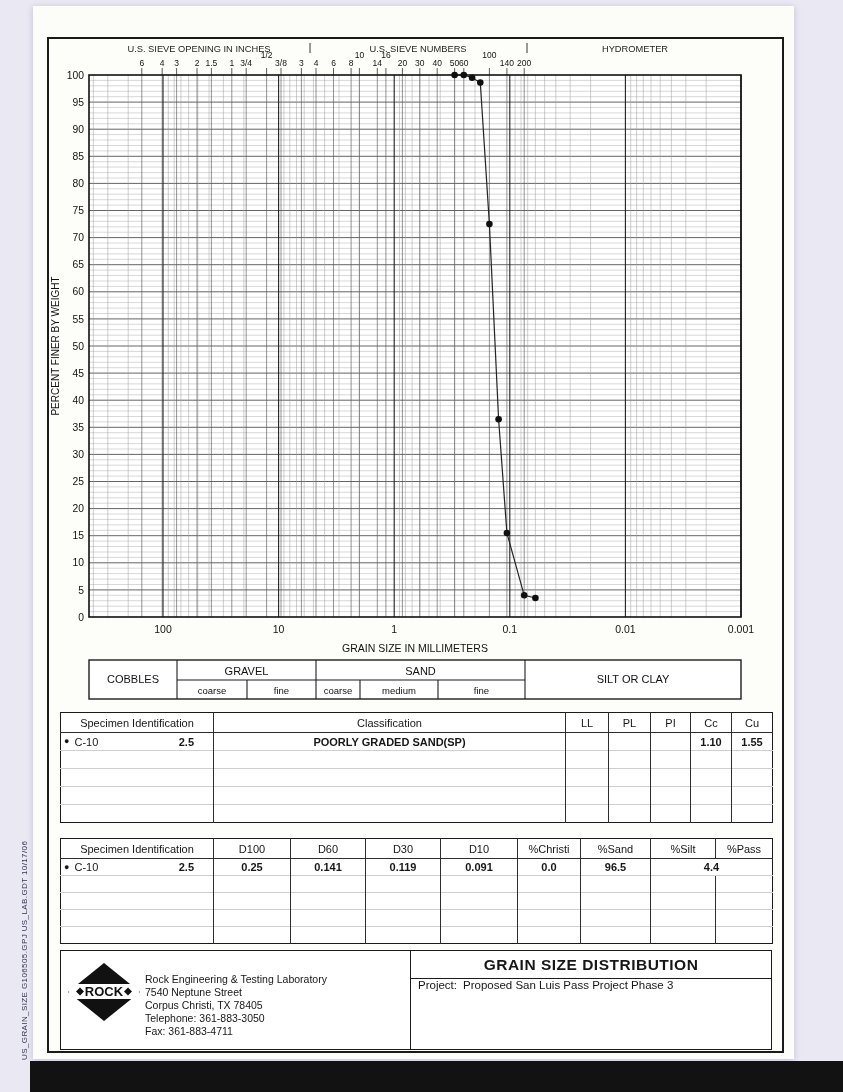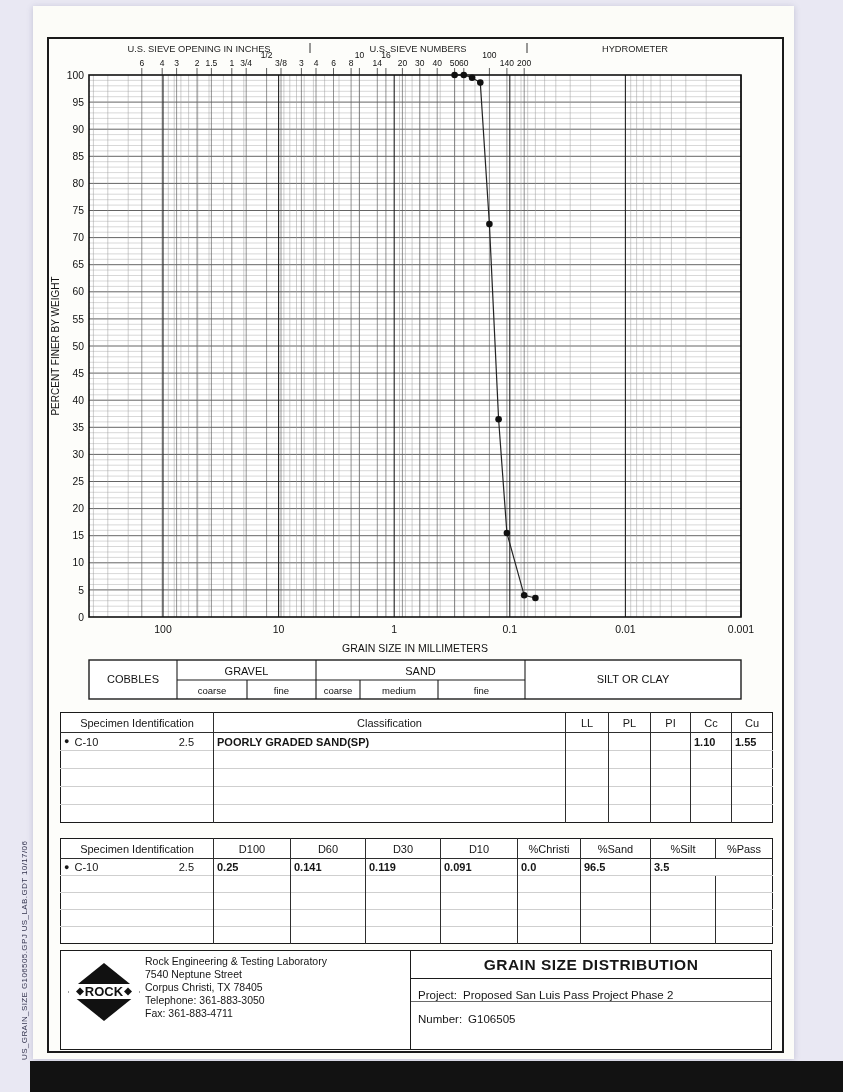--- a/index.html
+++ b/index.html
@@ -17,34 +17,34 @@
   .t-wrap{position:absolute;left:11px}
   .t1-wrap{top:673px}
   .t2-wrap{top:799px}
   table{border-collapse:collapse;table-layout:fixed;width:712px;font-size:11px;background:#fff;border:1.5px solid #1b1b1b}
   th,td{border-left:1px solid #2e2e2e;padding:0 3px;white-space:nowrap;overflow:hidden}
   th:first-child,td:first-child{border-left:none}
   th{font-weight:normal;height:20px;text-align:center;border-bottom:1.2px solid #2e2e2e}
   tbody td{height:18px}
   #t2 tbody td{height:17px}
   tbody tr+tr td{border-top:1px solid #cfcfcf}
-  .b{font-weight:bold}.ctr{text-align:left}
+  .b{font-weight:bold}.ctr{text-align:center}
   .specflex{display:flex;align-items:center}
   .mk{font-size:9px;margin-right:5px;line-height:1}
   .sid{font-weight:normal}
-  .dep{margin-left:auto;font-weight:normal;padding-right:16px}
+  .dep{margin-left:auto;font-weight:bold;padding-right:16px}
 
   .footer{position:absolute;left:11px;top:911px;width:712px;height:100px;border:1.5px solid #1b1b1b;display:flex;background:#fff}
   .f-left{width:350px;border-right:1.5px solid #1b1b1b;position:relative}
   .logo{position:absolute;left:6px;top:11px}
-  .company{position:absolute;left:84px;top:4px;font-size:10.5px;line-height:13px}
+  .company{position:absolute;left:84px;top:22px;font-size:10.5px;line-height:13px}
   .f-right{flex:1;display:flex;flex-direction:column}
   .f-title{height:28px;border-bottom:1.4px solid #1b1b1b;display:flex;align-items:center;justify-content:center;
            font-weight:bold;font-size:15.5px;letter-spacing:.5px}
-  .f-row{height:23px;border-bottom:1px solid #6a6a6a;display:flex;align-items:flex-end;padding-left:7px;font-size:11.5px}
+  .f-row{height:23px;border-bottom:1px solid #6a6a6a;display:flex;align-items:flex-start;padding-left:7px;font-size:11.5px}
   .f-row:last-child{border-bottom:none}
   .f-row .val{margin-left:6px}
 </style>
 </head>
 <body>
 
 <div class="scan">
   <div class="paper"></div>
   <div class="sidebar-text">US_GRAIN_SIZE  G106505.GPJ  US_LAB.GDT  10/17/06</div>
 
@@ -475,21 +475,21 @@
         <span class="sid">C-10</span>
         <span class="dep">2.5</span>
                 </div>
               </td>
       <td class="b ctr">0.25</td>
       <td class="b ctr">0.141</td>
       <td class="b ctr">0.119</td>
       <td class="b ctr">0.091</td>
       <td class="b ctr">0.0</td>
       <td class="b ctr">96.5</td>
-      <td class="b ctr" colspan="2">3.5</td>
+      <td class="b ctr" colspan="2">4.4</td>
             </tr>
             <tr>
               <td></td>
               <td></td>
               <td></td>
               <td></td>
               <td></td>
               <td></td>
               <td></td>
               <td></td>
@@ -546,24 +546,20 @@
           <div>7540 Neptune Street</div>
           <div>Corpus Christi, TX 78405</div>
           <div>Telephone:  361-883-3050</div>
           <div>Fax:  361-883-4711</div>
         </div>
       </div>
       <div class="f-right">
         <div class="f-title">GRAIN SIZE DISTRIBUTION</div>
         <div class="f-row">
           <span>Project:</span>
-          <span class="val">Proposed San Luis Pass Project Phase 2</span>
-        </div>
-        <div class="f-row">
-          <span>Number:</span>
-          <span class="val">G106505</span>
+          <span class="val">Proposed San Luis Pass Project Phase 3</span>
         </div>
       </div>
     </div>
   </div>
 
   <div class="scan-black-bar"></div>
 </div>
 
 </body></html>

